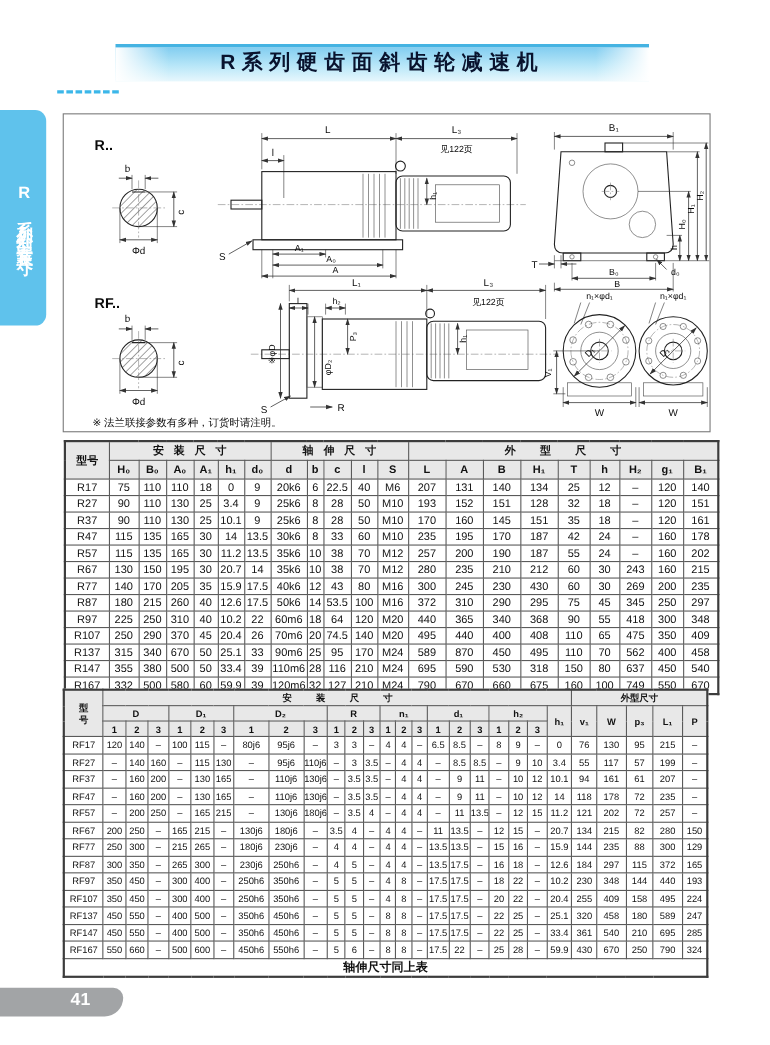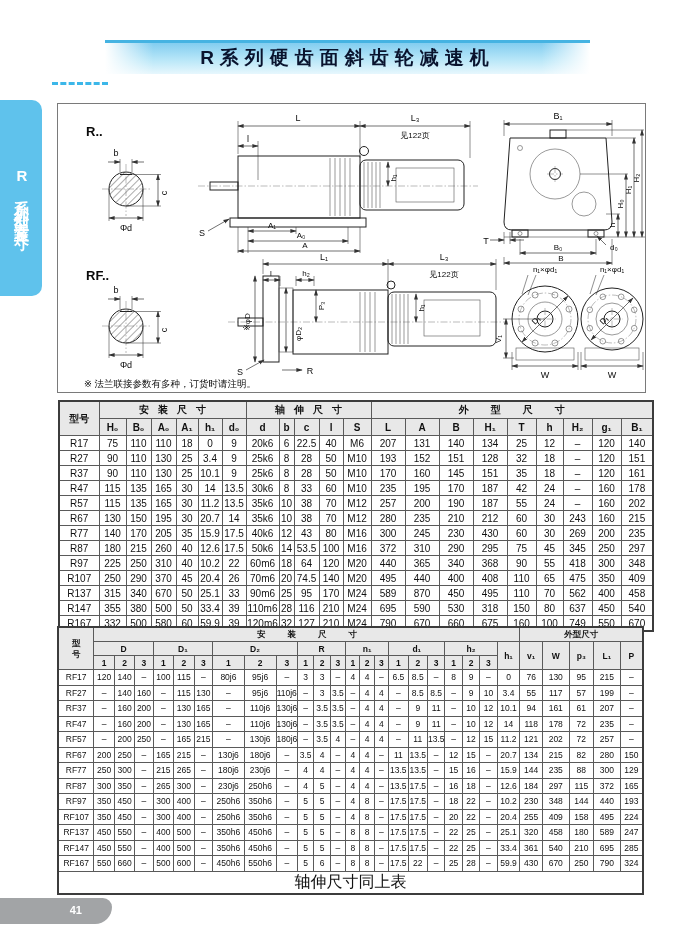--- a/index.html
+++ b/index.html
@@ -42,29 +42,29 @@
   table{border-collapse:collapse;table-layout:fixed;width:587px;background:#fff;}
   #table1{position:absolute;left:58px;top:400px;font-size:10px;}
   #table2{position:absolute;left:57px;top:626px;font-size:8.5px;}
   th,td{border:1px solid #5a5a5a;text-align:center;vertical-align:middle;padding:0;
     overflow:hidden;white-space:nowrap;}
   th{background:#e8e8e8;font-weight:bold;}
   #table1 thead th{height:16px;}
   #table1 td{height:14px;}
   #table2 thead th{height:13px;}
   #table2 td{height:14.5px;}
-  #table2 tfoot td{height:15px;font-weight:normal;font-size:16px;}
+  #table2 tfoot td{height:15px;font-weight:bold;font-size:11px;}
   table{border:2px solid #3c3c3c;}
   .group-th{letter-spacing:9px;text-indent:9px;}
   .group-wide{letter-spacing:22px;text-indent:22px;}
   .model2{white-space:pre-line;line-height:1.25;}
 
   
   #page-tab{position:absolute;left:0;top:898px;width:112px;height:26px;background:#a2a4a6;
-    border-radius:0 14px 26px 0;color:#fff;font-weight:bold;font-size:11px;
+    border-radius:0 14px 26px 0;color:#fff;font-weight:bold;font-size:16px;
     text-align:right;line-height:24px;padding-right:30px;box-sizing:border-box;}
 </style>
 </head>
 <body>
 
 <div id="page">
 
   <div id="banner">
     <div class="t">R系列硬齿面斜齿轮减速机</div>
   </div>

